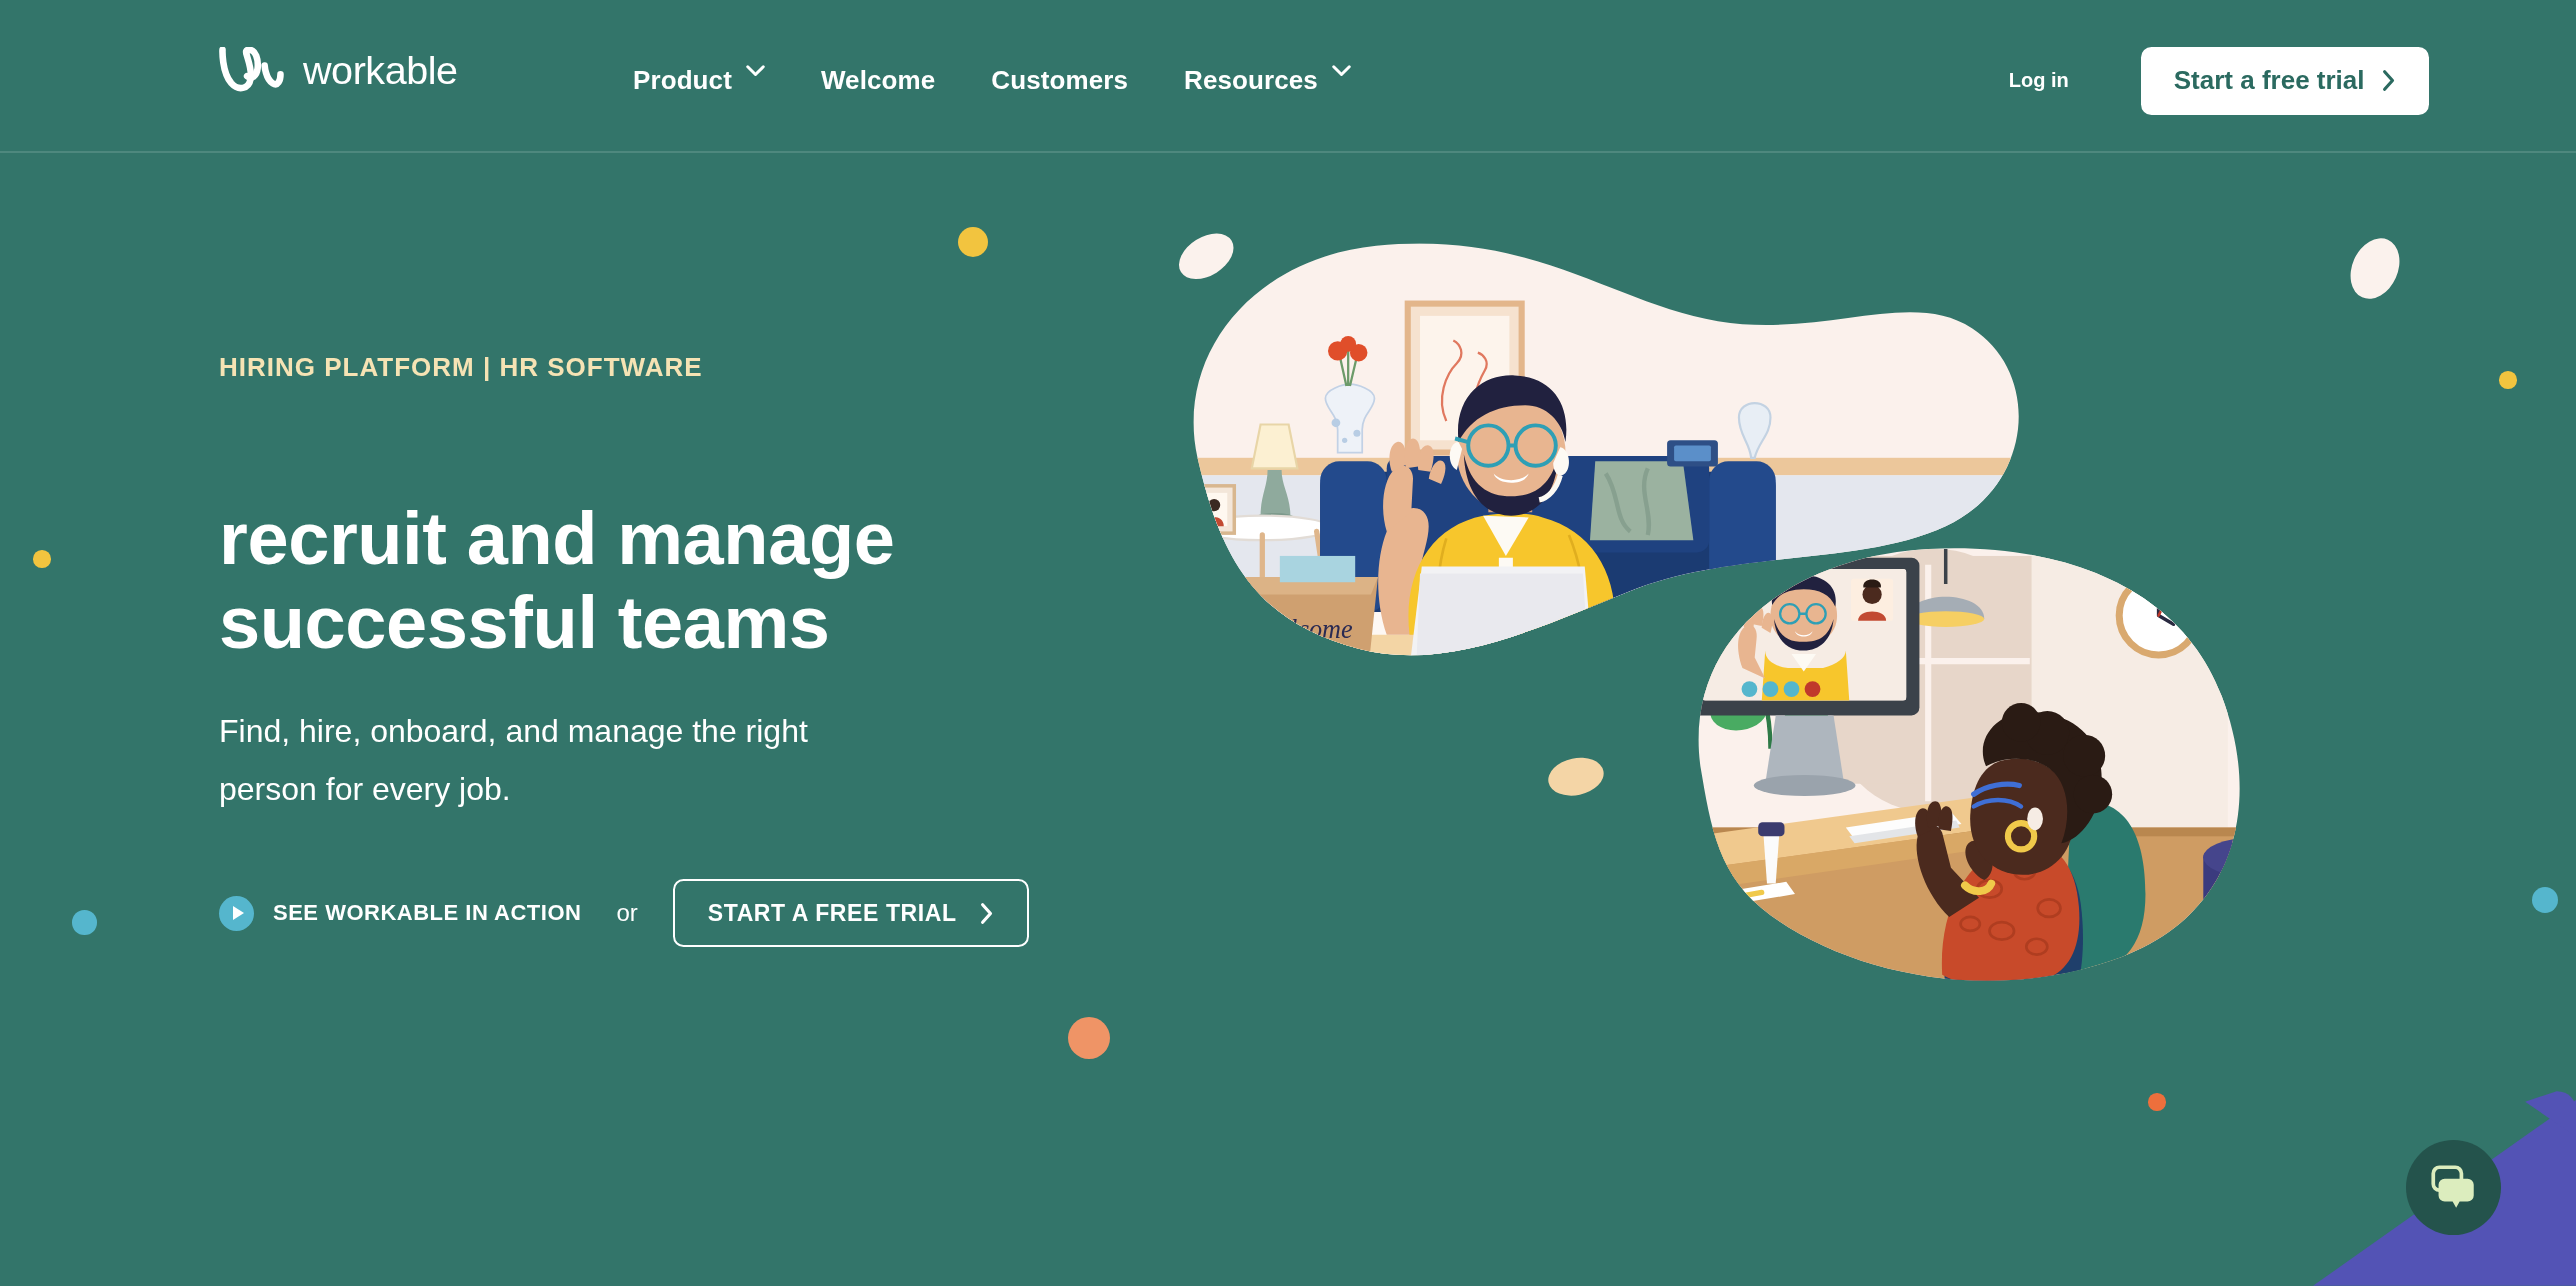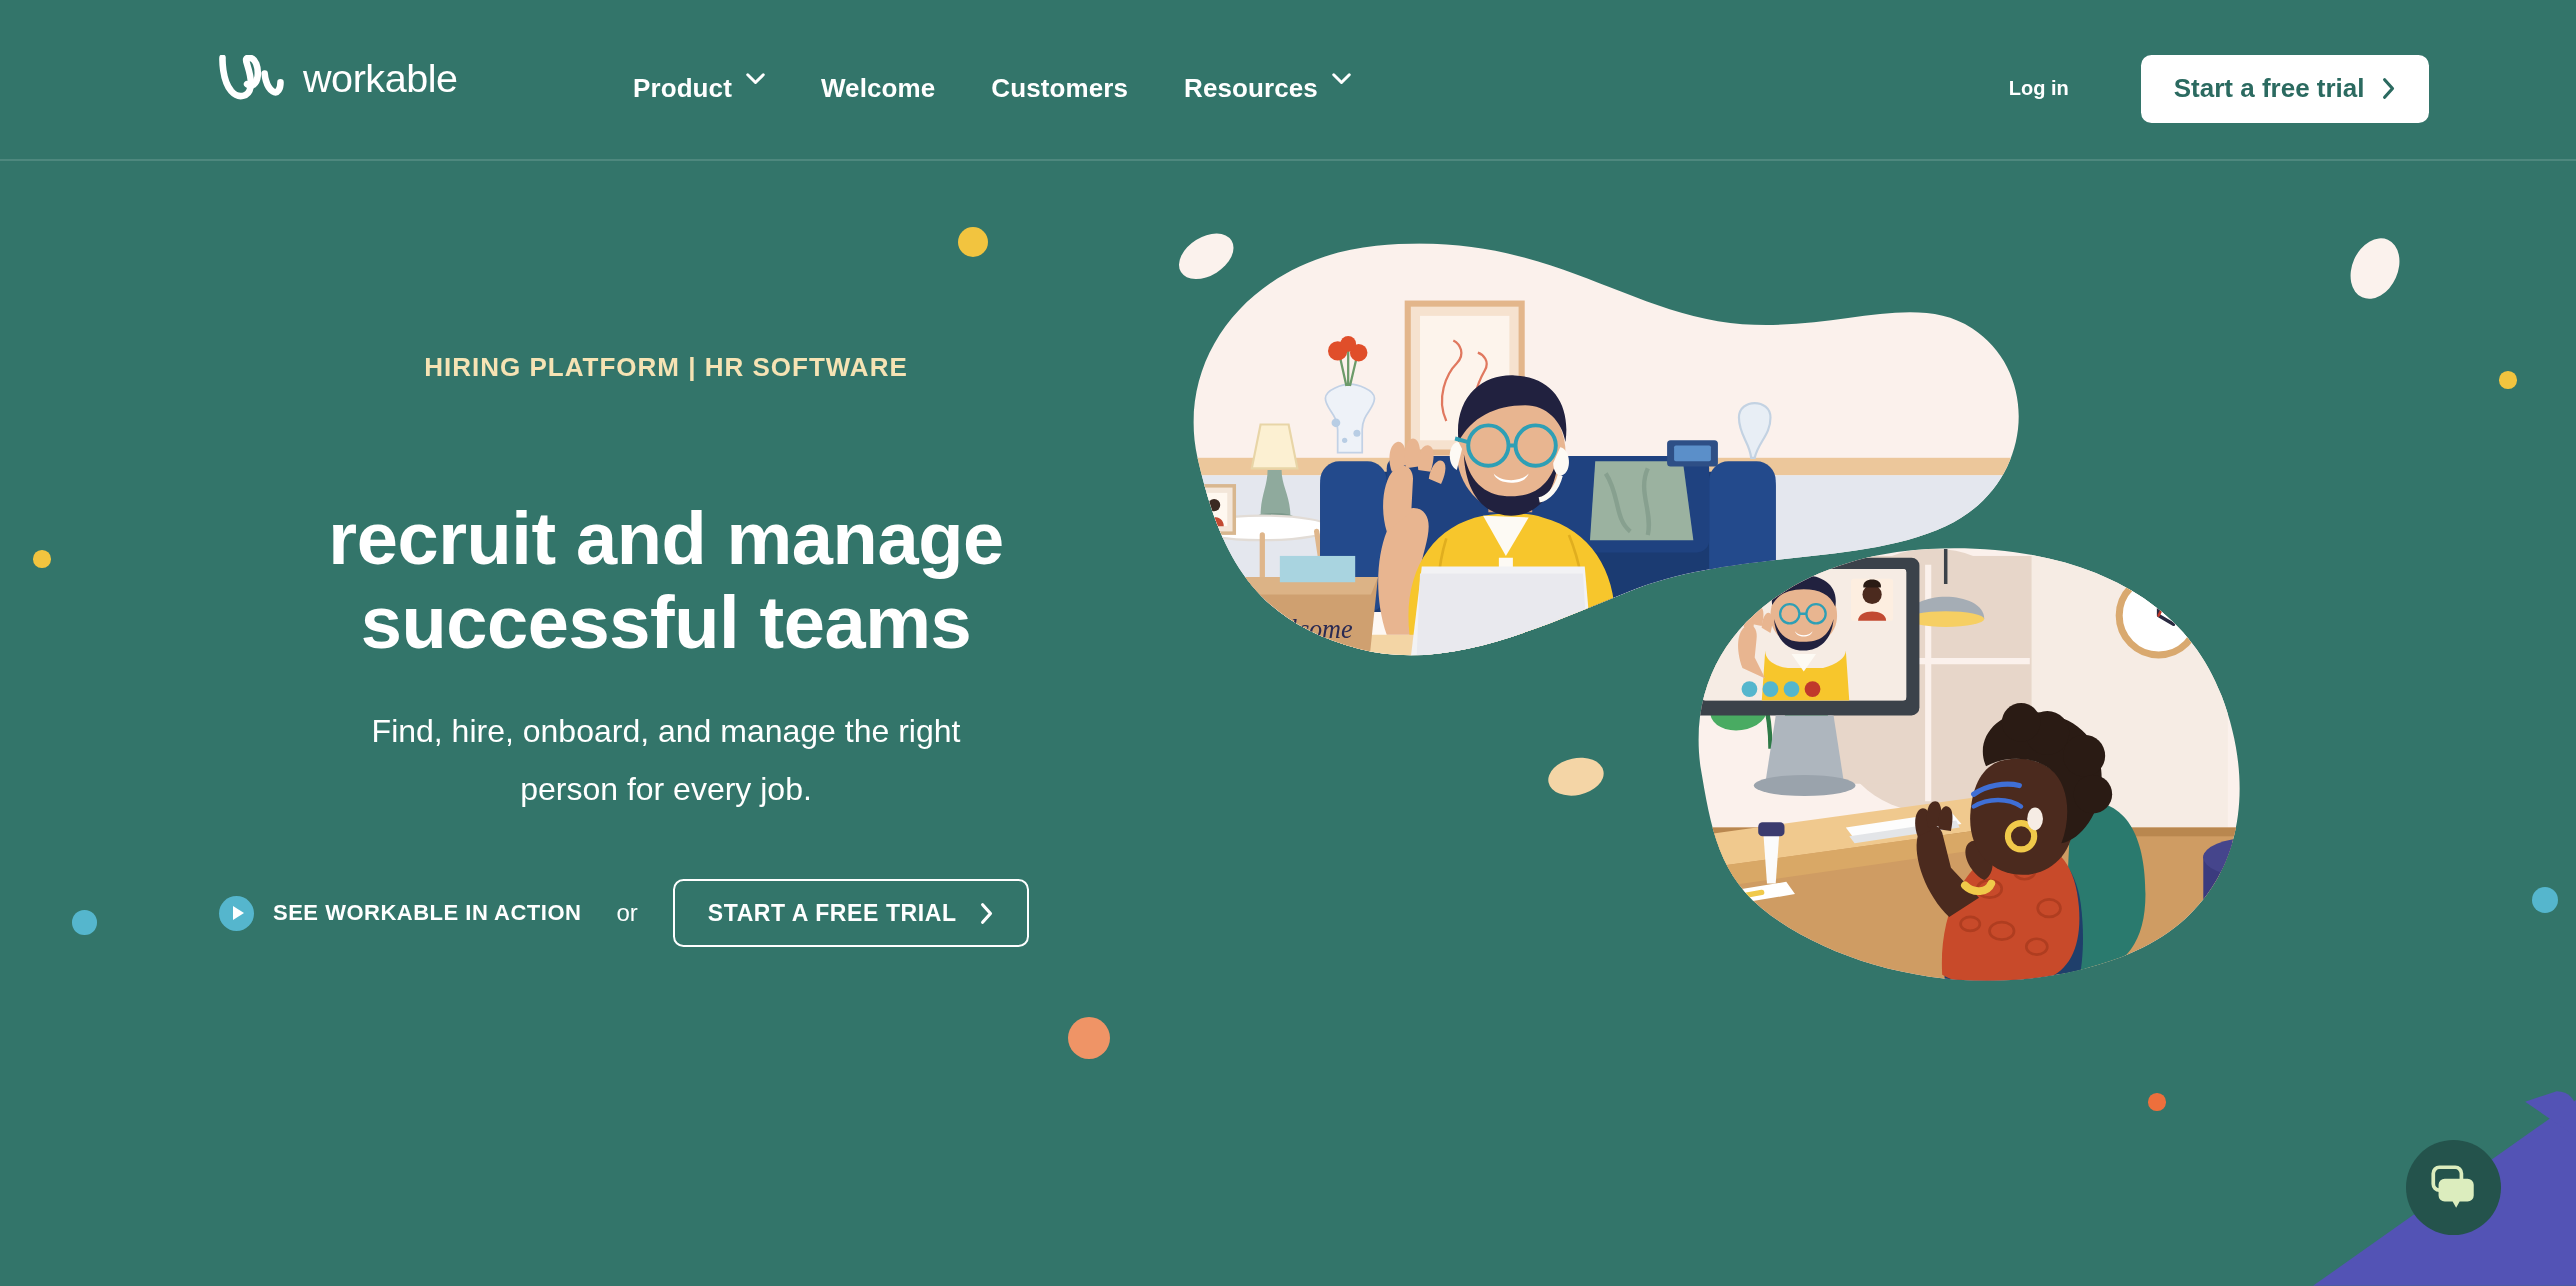--- a/index.html
+++ b/index.html
@@ -6,21 +6,21 @@
   html,body { width:2576px; height:1286px; overflow:hidden; }
   body {
     background:#33756a;
     font-family:"Liberation Sans", sans-serif;
     -webkit-font-smoothing:antialiased;
   }
   .page { position:relative; width:2576px; height:1286px; background:#33756a; overflow:hidden; }
 
   
   .nav {
-    position:absolute; top:16px; left:0; width:2576px; height:145px;
+    position:absolute; top:8px; left:0; width:2576px; height:145px;
     border-bottom:2.6px solid #4e887e;
     display:flex; align-items:center; z-index:40;
   }
   .logo-wrap { position:absolute; left:219px; top:39px; display:flex; align-items:center; gap:19px; }
   .logo-mark { width:65px; height:46px; display:block; }
   .logo-text { height:40px; display:block; }
 
   .nav-links { position:absolute; left:605px; top:0; height:145px; display:flex; align-items:center; gap:0; }
   .nav-link {
     color:#ffffff; font-size:26px; font-weight:bold; letter-spacing:0.1px;
@@ -42,21 +42,21 @@
   }
   .btn-white {
     background:#ffffff; border-radius:10.5px; color:#2b6a60;
     font-size:26px; font-weight:bold; height:68px; padding:0 33px;
     display:flex; align-items:center; justify-content:center; gap:17.5px; cursor:pointer;
     margin-left:28px; white-space:nowrap;
   }
   .chev-r { width:14px; height:23px; display:block; }
 
   
-  .hero-text { position:absolute; left:219px; top:352px; width:894px; z-index:20;text-align:center; }
+  .hero-text { position:absolute; left:219px; top:352px; width:894px; z-index:20; }
   .eyebrow {
     color:#f6e3b4; font-size:26px; font-weight:bold; letter-spacing:1px;
     text-transform:uppercase; margin-bottom:30px;
   }
   .h1 {
     color:#ffffff; font-size:74px; line-height:84px; font-weight:bold;
     letter-spacing:-0.4px; margin-bottom:37px;
   }
   .sub { color:#ffffff; font-size:32px; line-height:58px; font-weight:normal; }
 

